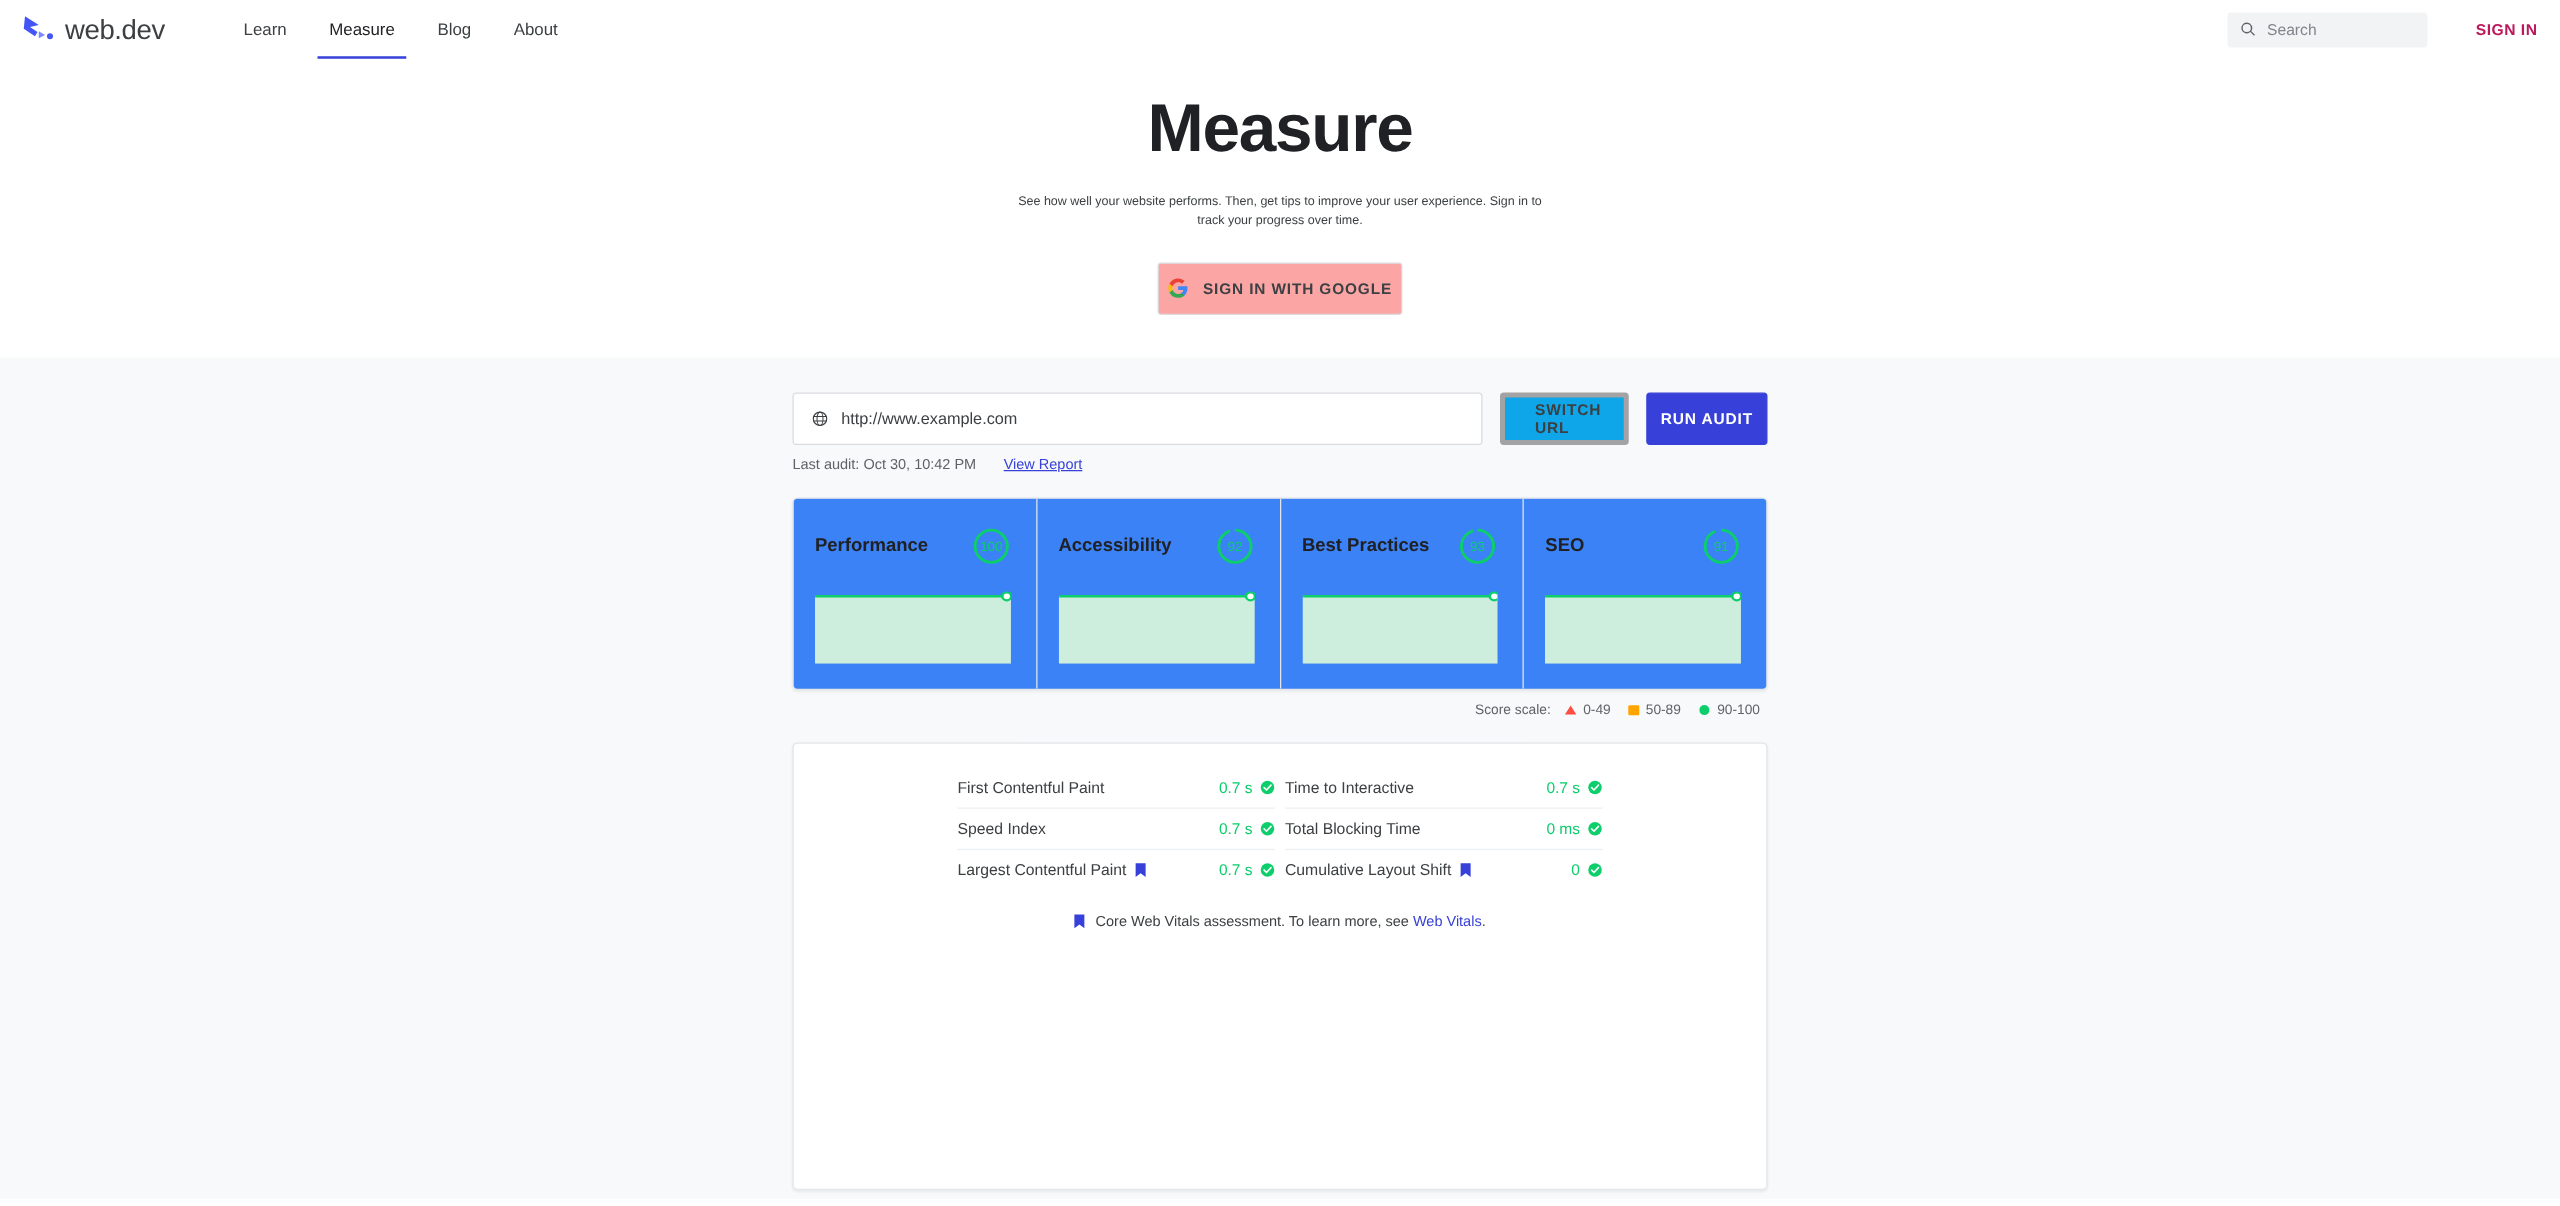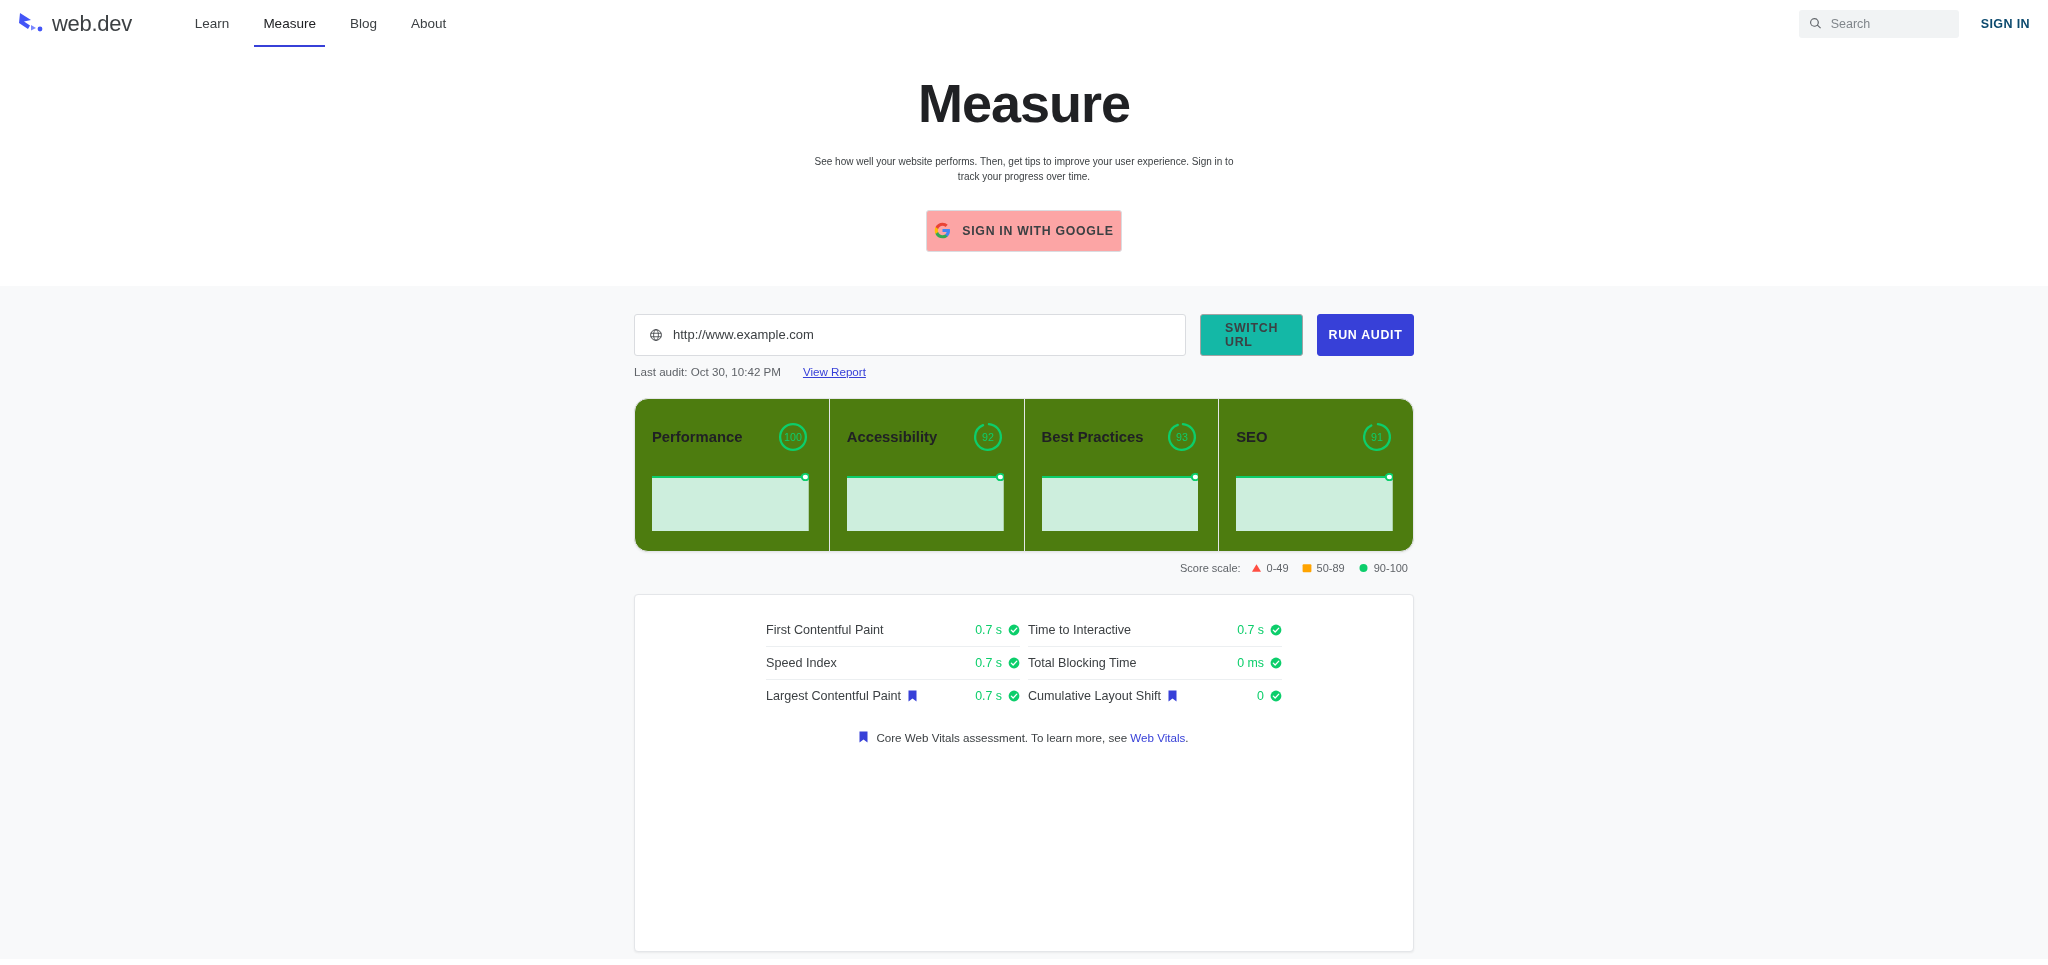--- a/index.html
+++ b/index.html
@@ -73,23 +73,24 @@
   .search-box svg { width: 13px; height: 13px; flex: none; }
   .search-input {
     border: none; outline: none; background: transparent;
     font-family: "Liberation Sans", sans-serif;
     font-size: 12.5px; color: #5f6368; width: 100%;
   }
   .search-input::placeholder { color: #80868b; }
   .signin-link {
     font-size: 12.5px;
     font-weight: bold;
-    color: #0c4a6e;
+    color: #be185d;
     letter-spacing: 0.4px;
     cursor: pointer;
+    margin-left: 17px;
   }
 
   
   .hero {
     background: #ffffff;
     padding-top: 28px;
     padding-bottom: 34px;
     text-align: center;
   }
   .hero-title {
@@ -163,22 +164,22 @@
     align-items: center;
     justify-content: center;
     font-size: 12.4px;
     font-weight: bold;
     letter-spacing: 0.7px;
     cursor: pointer;
     user-select: none;
   }
   .btn-switch {
     width: 103px;
-    background: #14b8a6;
-    border: 1px solid #a3a3a3;
+    background: #0ea5e9;
+    border: 4px solid #a3a3a3;
     color: #3c4043;
     padding-left: 24px;
   }
   .btn-run {
     width: 97px;
     background: #3740d8;
     color: #ffffff;
     border: 1px solid #3740d8;
   }
   .audit-meta {
@@ -191,23 +192,23 @@
   }
   .audit-link {
     color: #3740d8;
     text-decoration: underline;
     cursor: pointer;
   }
 
   
   .cards {
     margin-top: 20px;
-    background: #4d7c0f;
+    background: #3b82f6;
     border: 1px solid #e4e6e9;
-    border-radius: 14px;
+    border-radius: 4px;
     display: flex;
     overflow: hidden;
     box-shadow: 0 1px 2px rgba(60,64,67,0.08);
     justify-content: space-between;
   }
   .card {
     flex: 1;
     padding: 22px 20px 20px 17px;
     border-right: 1px solid #e4e6e9;
     display: flex;

